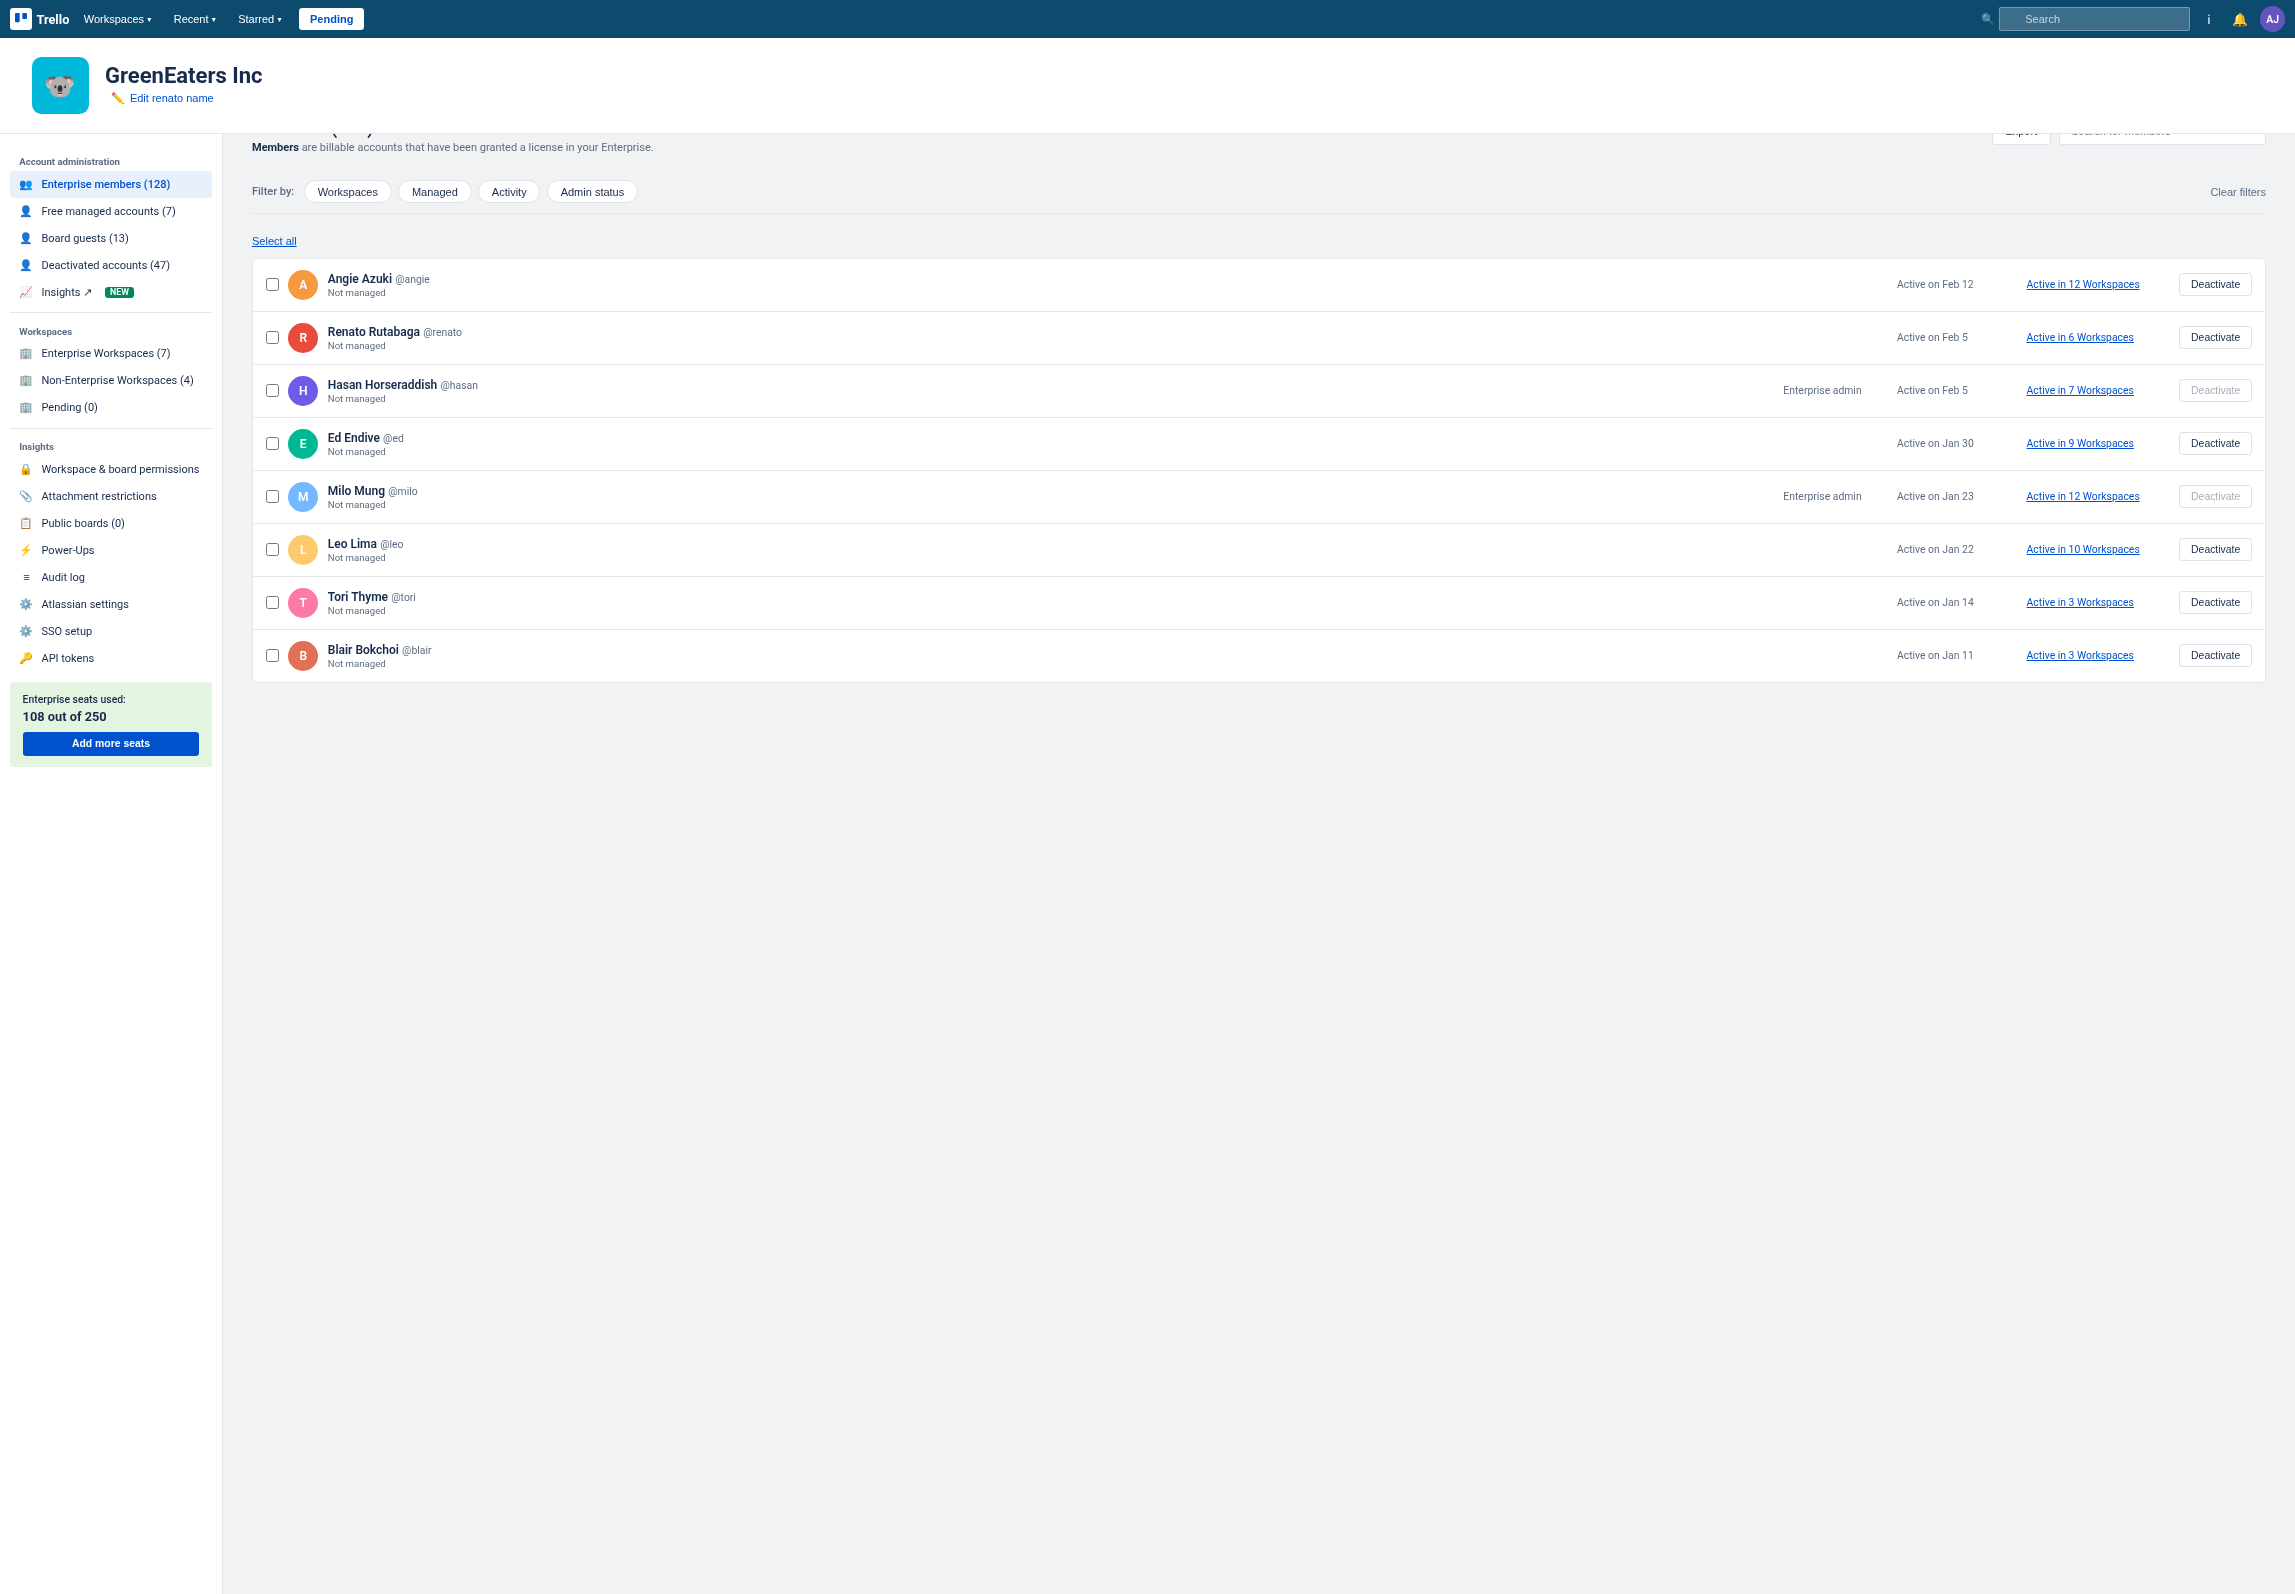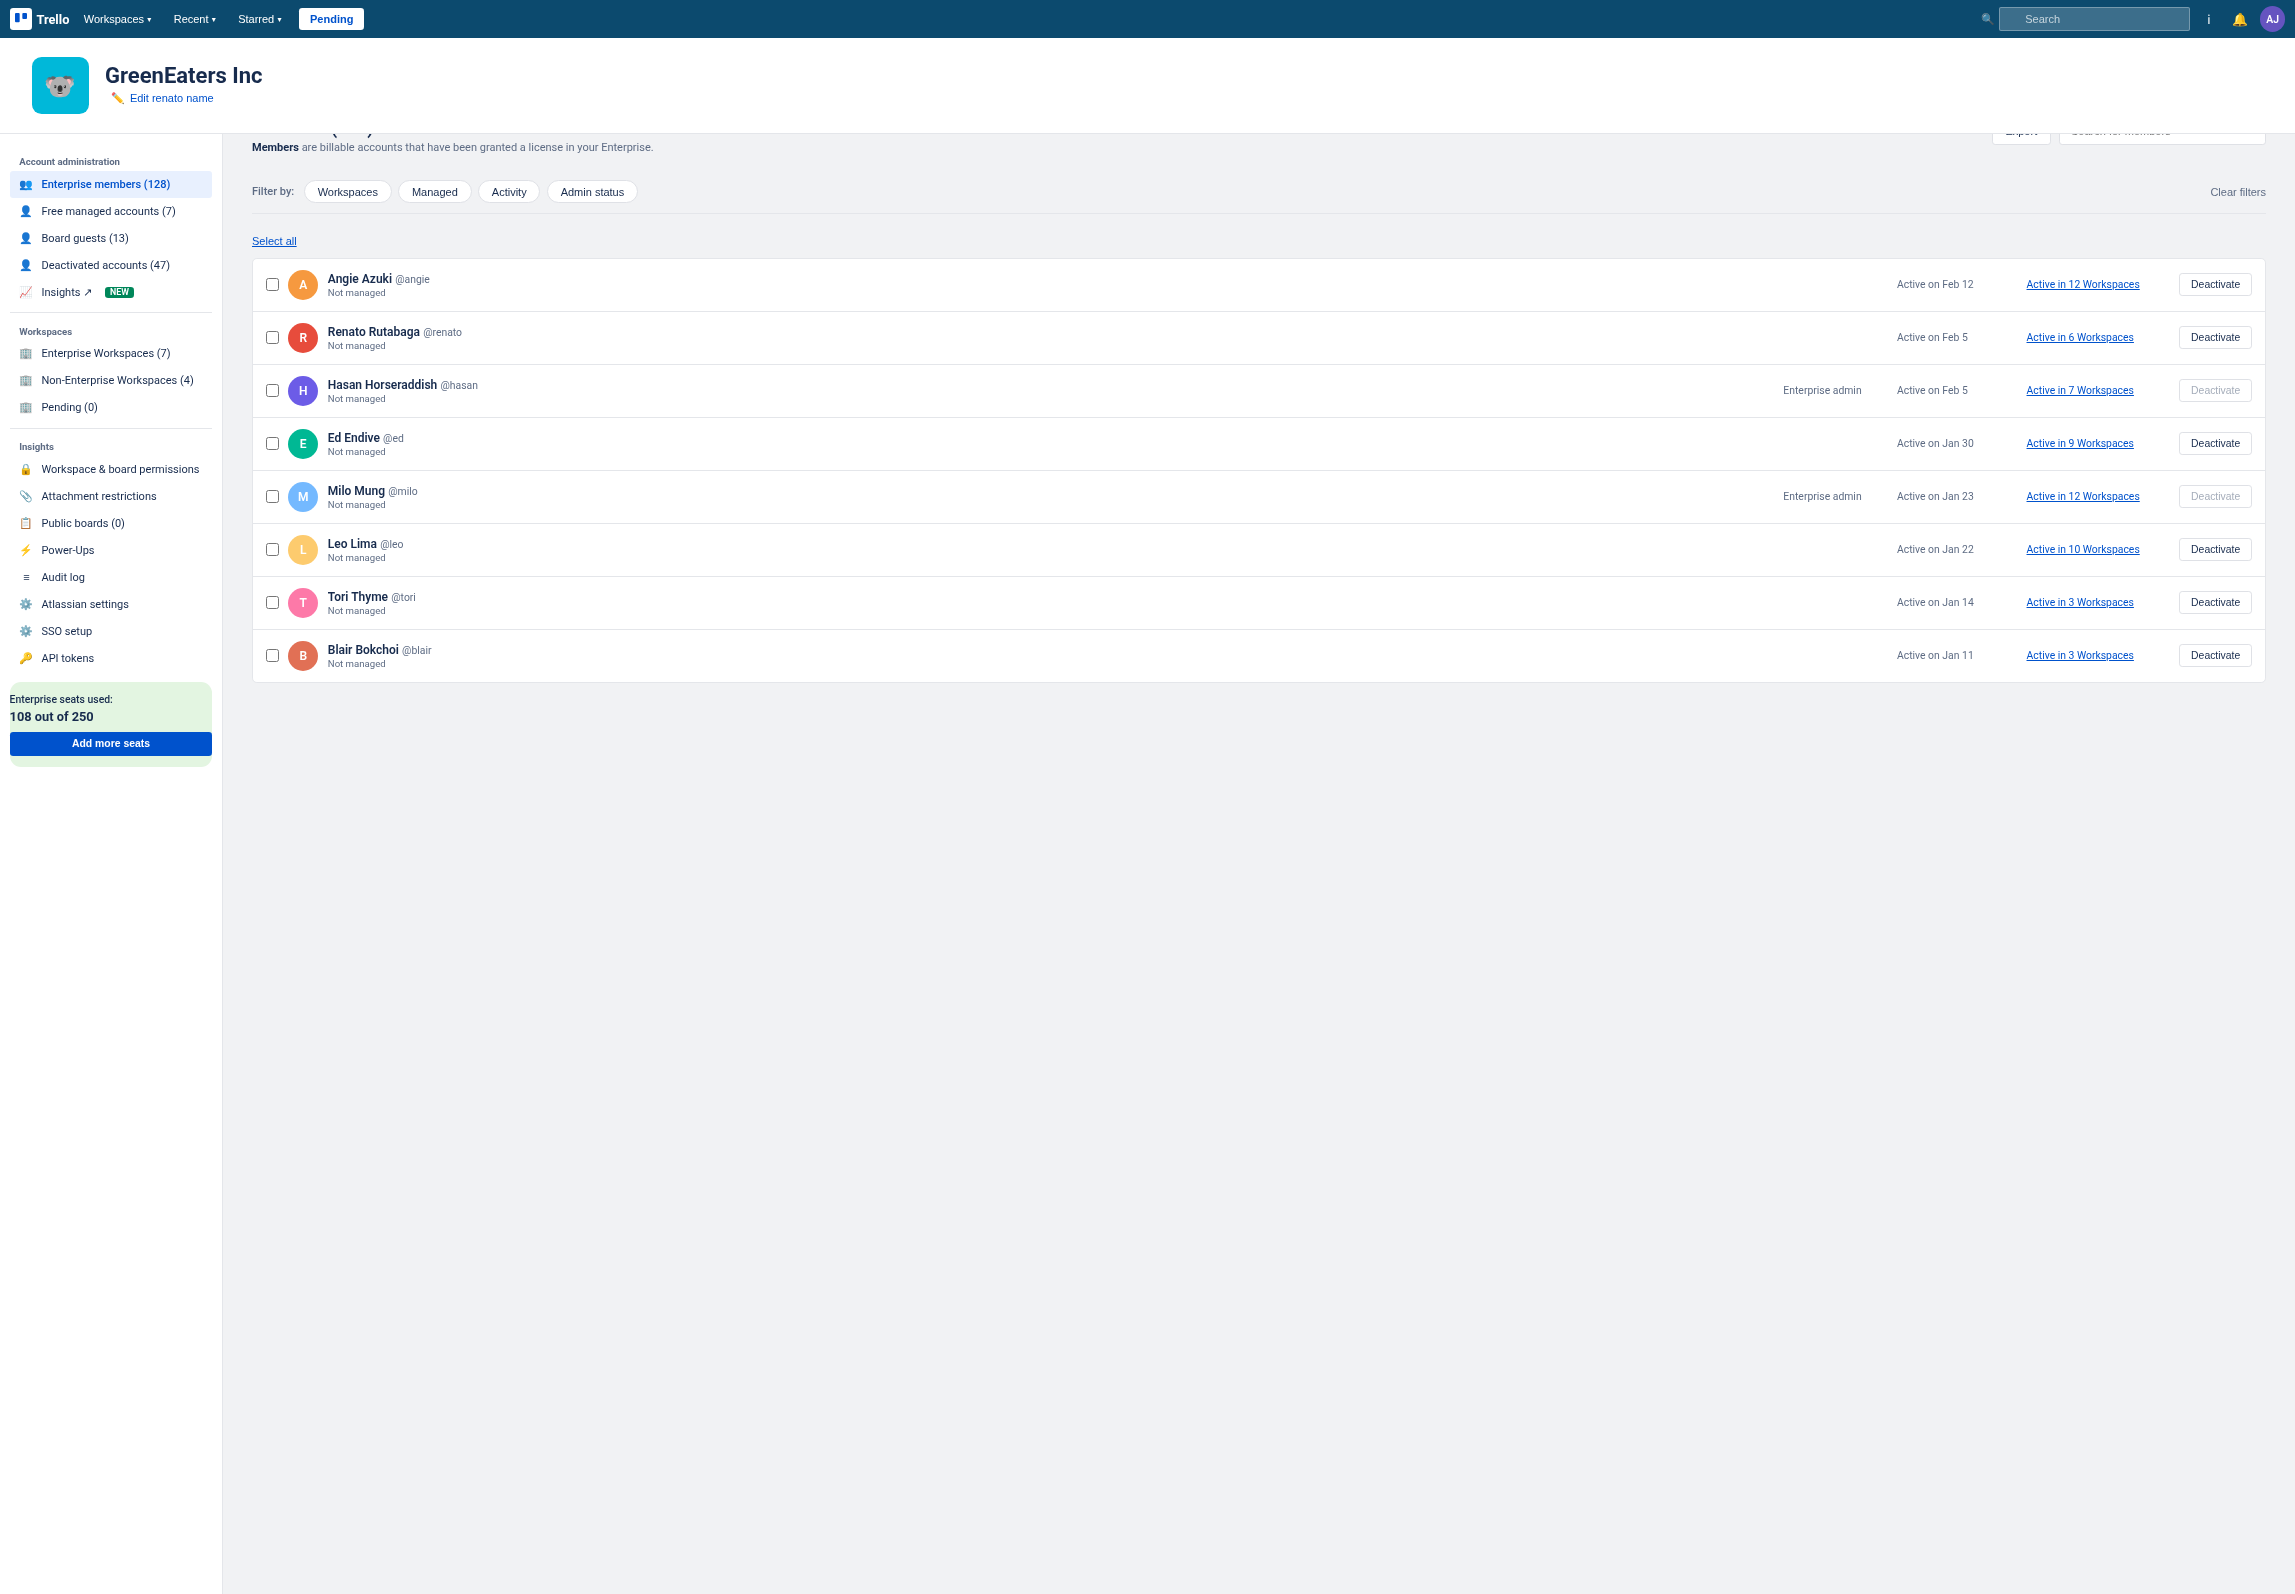--- a/index.html
+++ b/index.html
@@ -132,22 +132,22 @@
       text-decoration: none;
     }
     .sidebar-item.active { background: #e8f0fe; color: #0052cc; font-weight: 500; }
     .sidebar-item .item-icon { width: 14.3px; height: 14.3px; display: flex; align-items: center; justify-content: center; color: inherit; font-size: 11px; }
     .sidebar-item .new-badge { margin-left: 4.8px; background: #00875a; color: white; border-radius: 3.2px; padding: 0.8px 4.8px; font-size: 8.8px; font-weight: 600; }
     .sidebar-divider { height: 0.8px; background: #e4e6ea; margin: 6.4px 0; }
 
     
     .seats-box {
       background: #e3f5e1;
-      border-radius: 11px;
-      padding: 11px 0;
+      border-radius: 3px;
+      padding: 11px 13px;
       margin: 9.6px 0;
     }
     .seats-title { font-size: 10.4px; color: #172b4d; font-weight: 500; margin-bottom: 3.2px; }
     .seats-count { font-size: 12.8px; font-weight: 700; color: #172b4d; }
     .add-seats-btn {
       background: #0052cc;
       color: white;
       border: none;
       border-radius: 3.2px;
       padding: 6.4px 12.8px;

